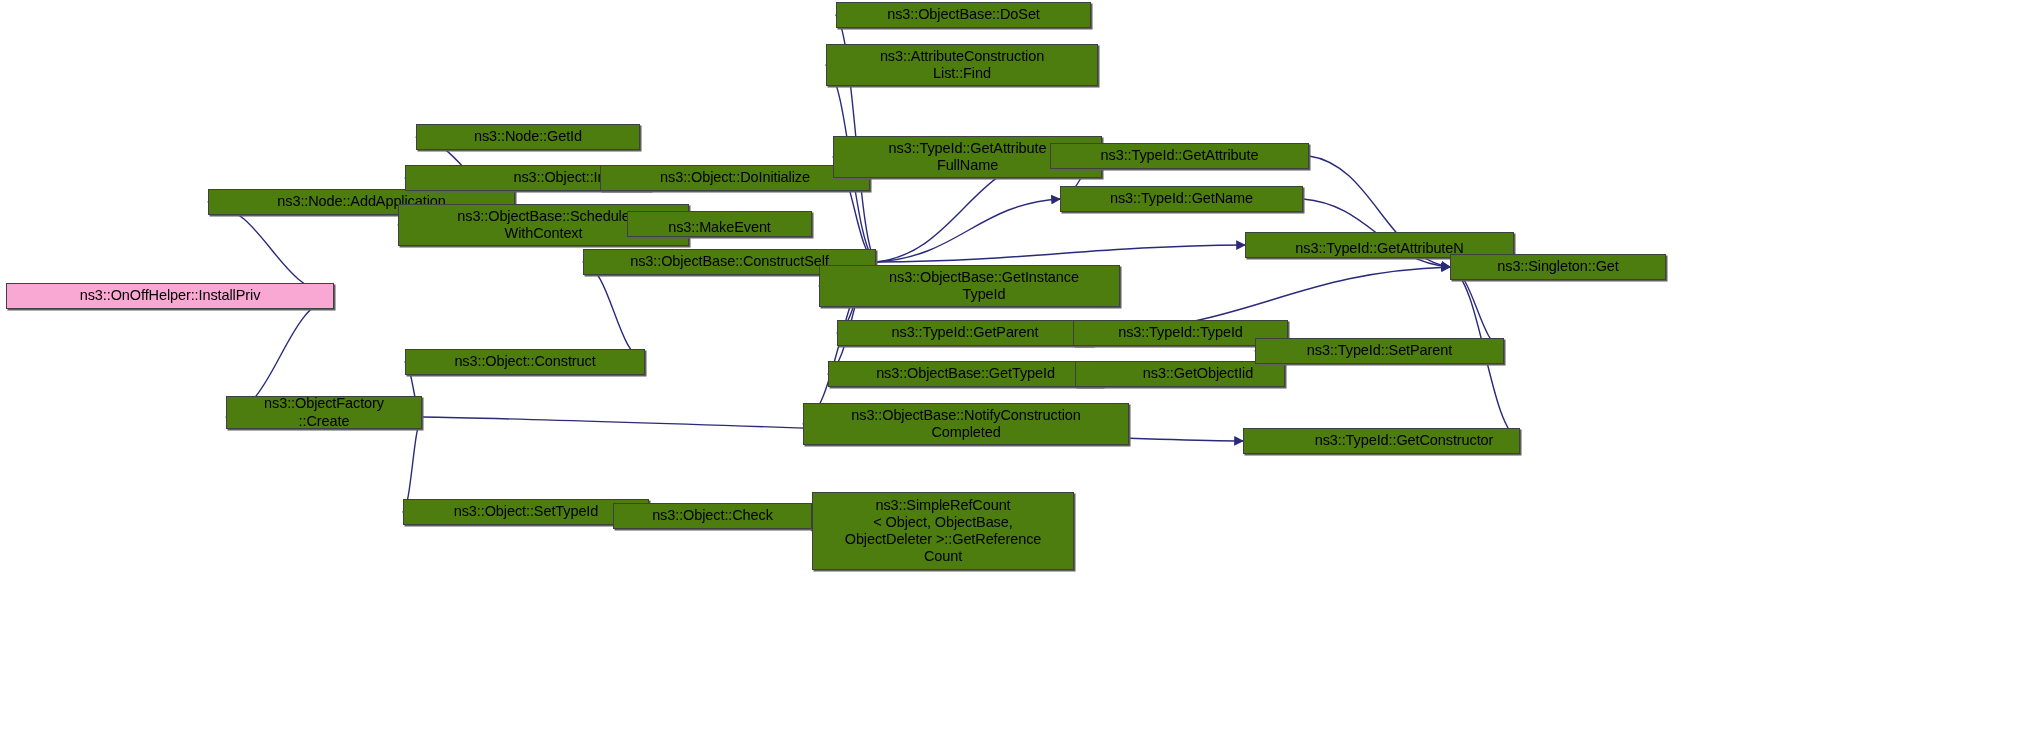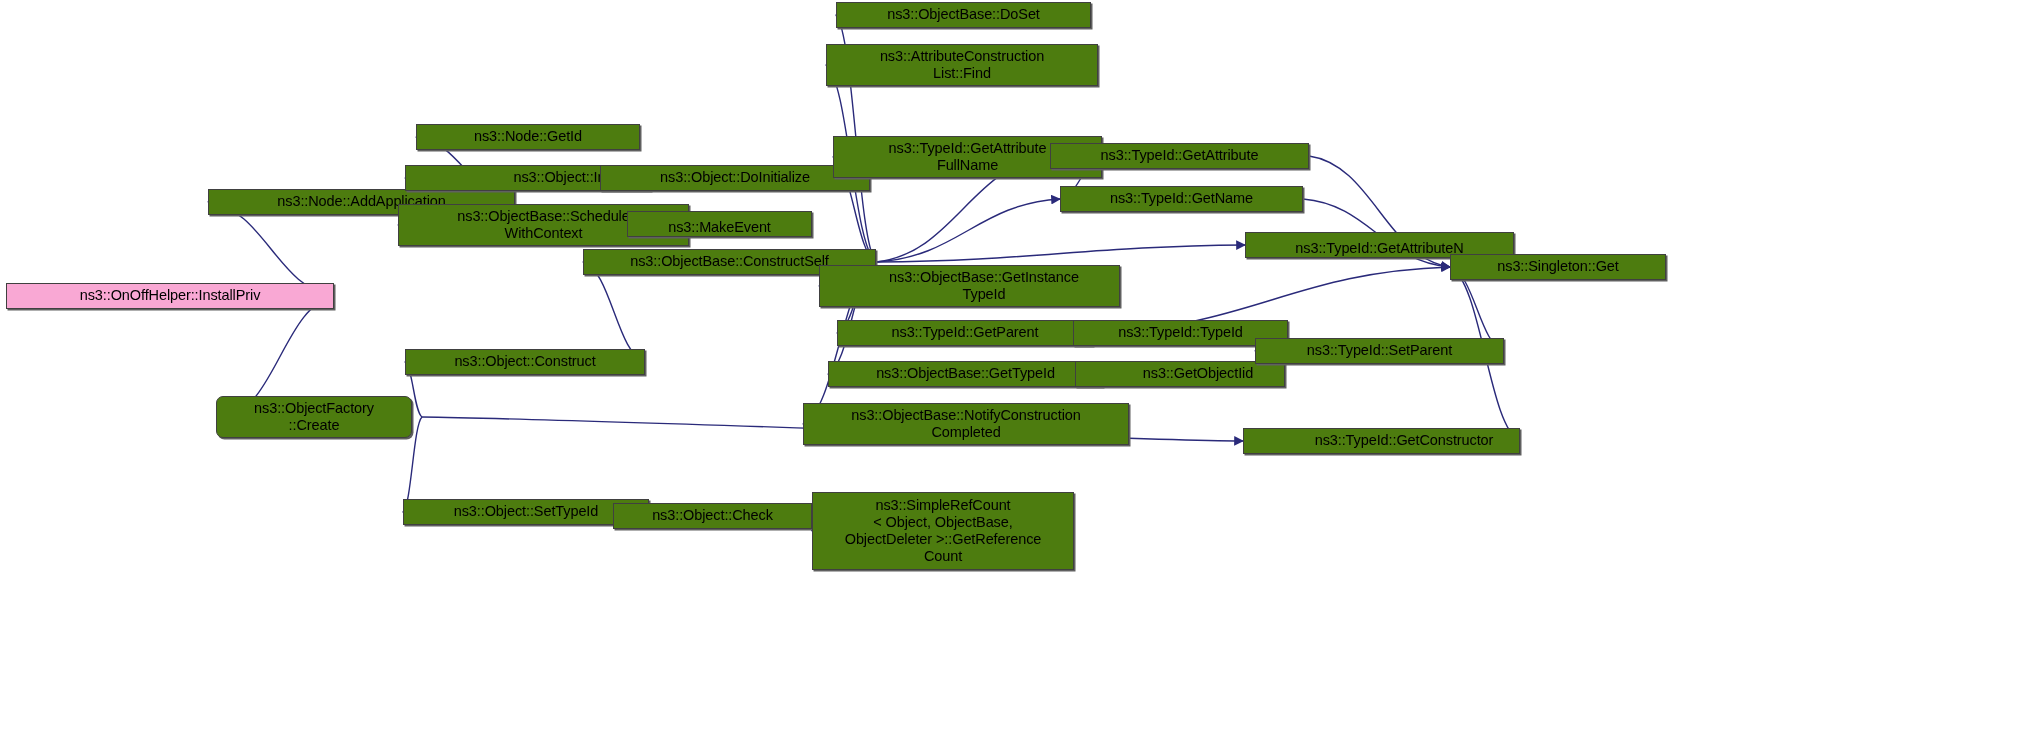--- a/index.html
+++ b/index.html
@@ -120,21 +120,21 @@
 Completed</span></div>
       <div class="node" style="left: 1050px; top: 143px; width: 259px; height: 26px;"><span class="node-label">ns3::TypeId::GetAttribute</span></div>
       <div class="node" style="left: 1060px; top: 186px; width: 243px; height: 26px;"><span class="node-label">ns3::TypeId::GetName</span></div>
       <div class="node" style="left: 1245px; top: 232px; width: 269px; height: 26px; align-items: flex-end;"><span class="node-label">ns3::TypeId::GetAttributeN</span></div>
       <div class="node" style="left: 1073px; top: 320px; width: 215px; height: 26px;"><span class="node-label">ns3::TypeId::TypeId</span></div>
       <div class="node" style="left: 1075px; top: 361px; width: 210px; height: 26px; padding-left: 36px;"><span class="node-label">ns3::GetObjectIid</span></div>
       <div class="node" style="left: 1255px; top: 338px; width: 249px; height: 26px;"><span class="node-label">ns3::TypeId::SetParent</span></div>
       <div class="node" style="left: 1243px; top: 428px; width: 277px; height: 26px; padding-left: 45px;"><span class="node-label">ns3::TypeId::GetConstructor</span></div>
       <div class="node" style="left: 1450px; top: 254px; width: 216px; height: 26px;"><span class="node-label">ns3::Singleton::Get</span></div>
       <div class="node" style="left: 405px; top: 349px; width: 240px; height: 26px;"><span class="node-label">ns3::Object::Construct</span></div>
-      <div class="node" style="left: 216px; top: 396px; width: 196px; height: 42px; border-radius: 7px;"><span class="node-label">ns3::ObjectFactory
+      <div class="node" style="left: 226px; top: 396px; width: 196px; height: 33px;"><span class="node-label">ns3::ObjectFactory
 ::Create</span></div>
       <div class="node" style="left: 403px; top: 499px; width: 246px; height: 26px;"><span class="node-label">ns3::Object::SetTypeId</span></div>
       <div class="node" style="left: 613px; top: 503px; width: 199px; height: 26px;"><span class="node-label">ns3::Object::Check</span></div>
       <div class="node" style="left: 812px; top: 492px; width: 262px; height: 78px;"><span class="node-label">ns3::SimpleRefCount
 &lt; Object, ObjectBase,
  ObjectDeleter &gt;::GetReference
 Count</span></div>
     </div>
 </div>
 

